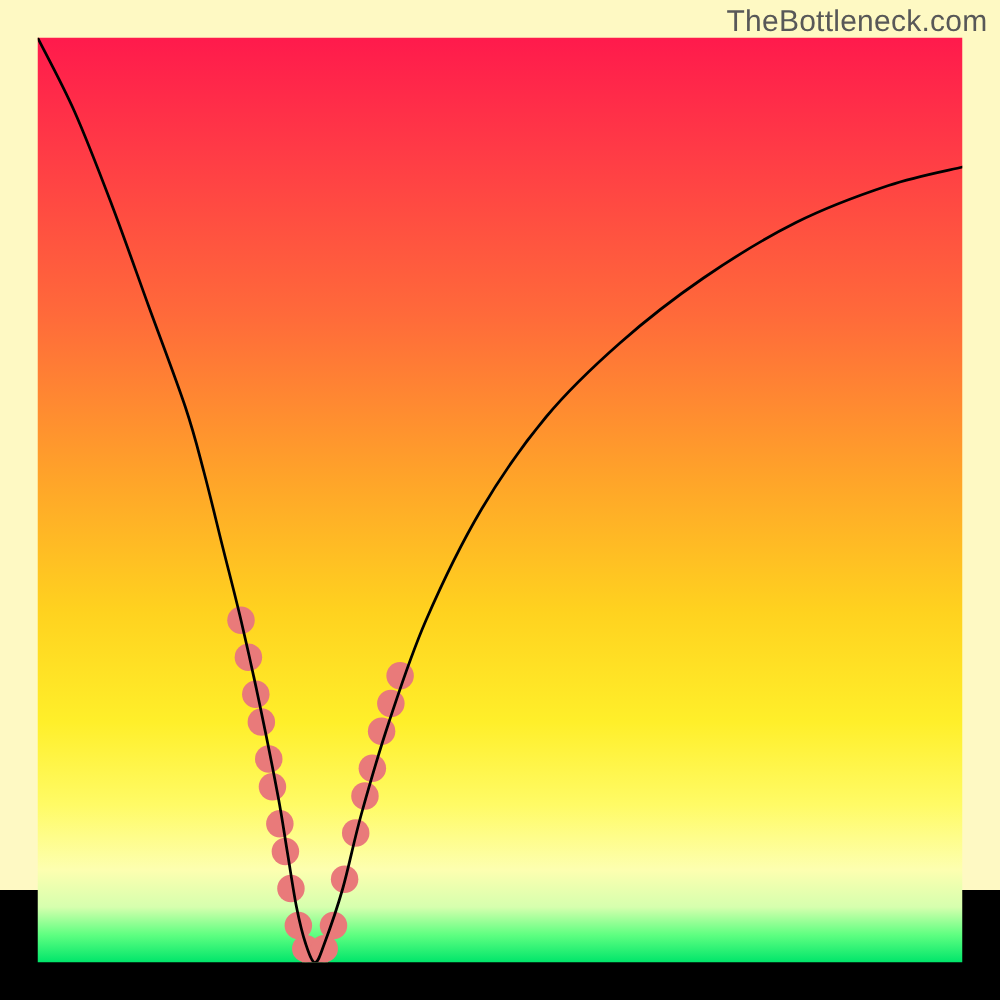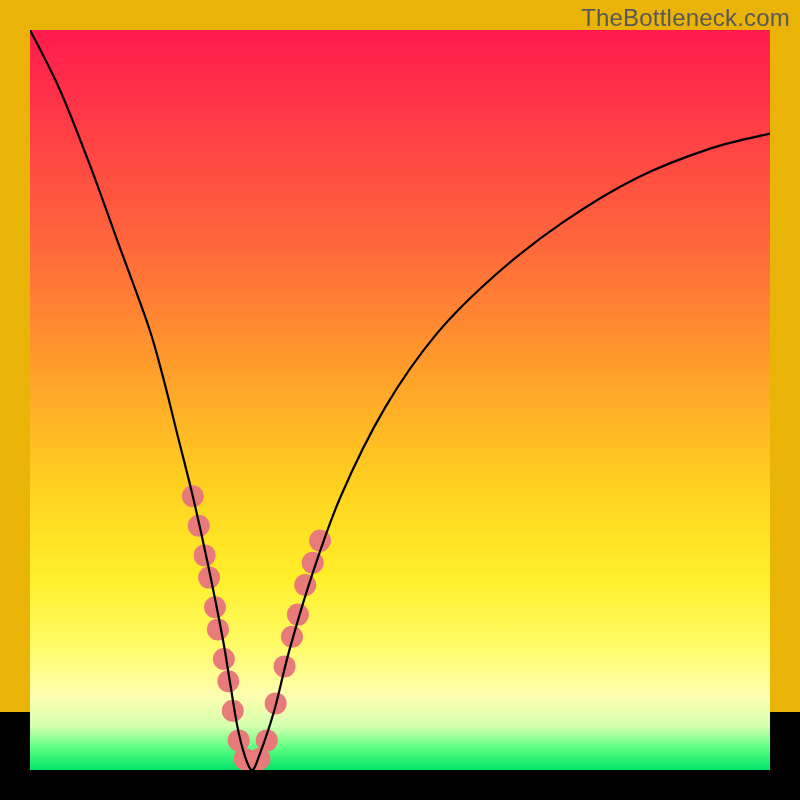--- a/index.html
+++ b/index.html
@@ -10,21 +10,21 @@
     background: #000000;
     overflow: hidden;
     font-family: Arial, Helvetica, sans-serif;
   }
   .frame {
     position: absolute;
     top: 0;
     left: 0;
     width: 800px;
     height: 712px;
-    background: #eab308;
+    background: #fef9c3;
   }
   .plot-area {
     position: absolute;
     
     top: 30px;
     left: 30px;
     width: 740px;
     height: 740px;
     overflow: hidden;
   }

